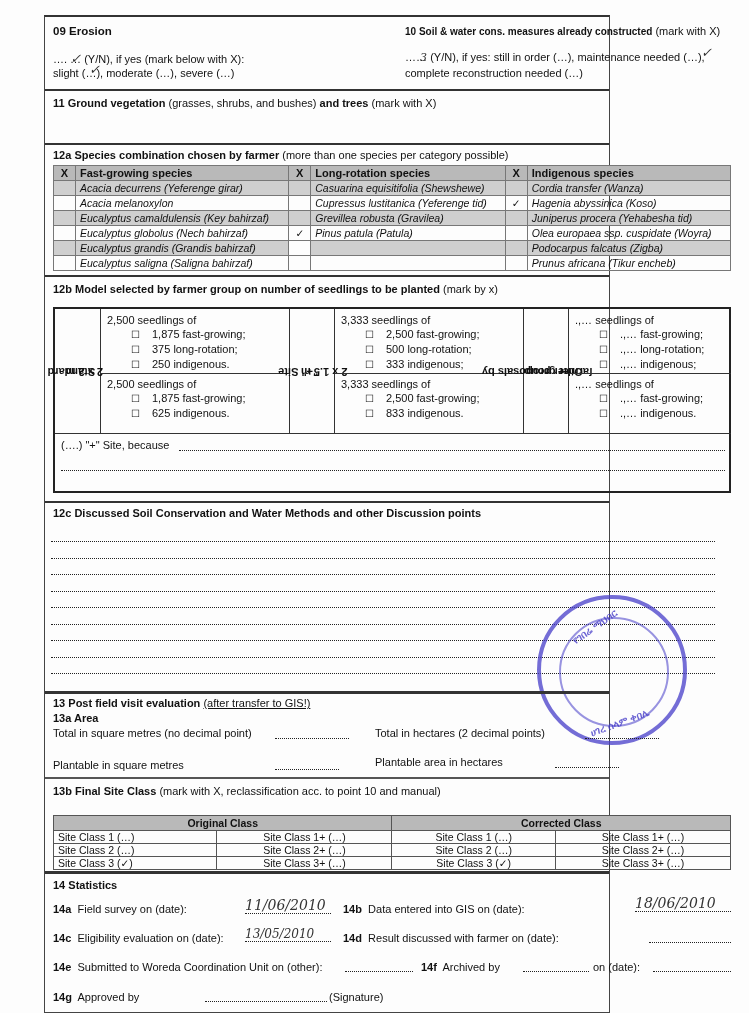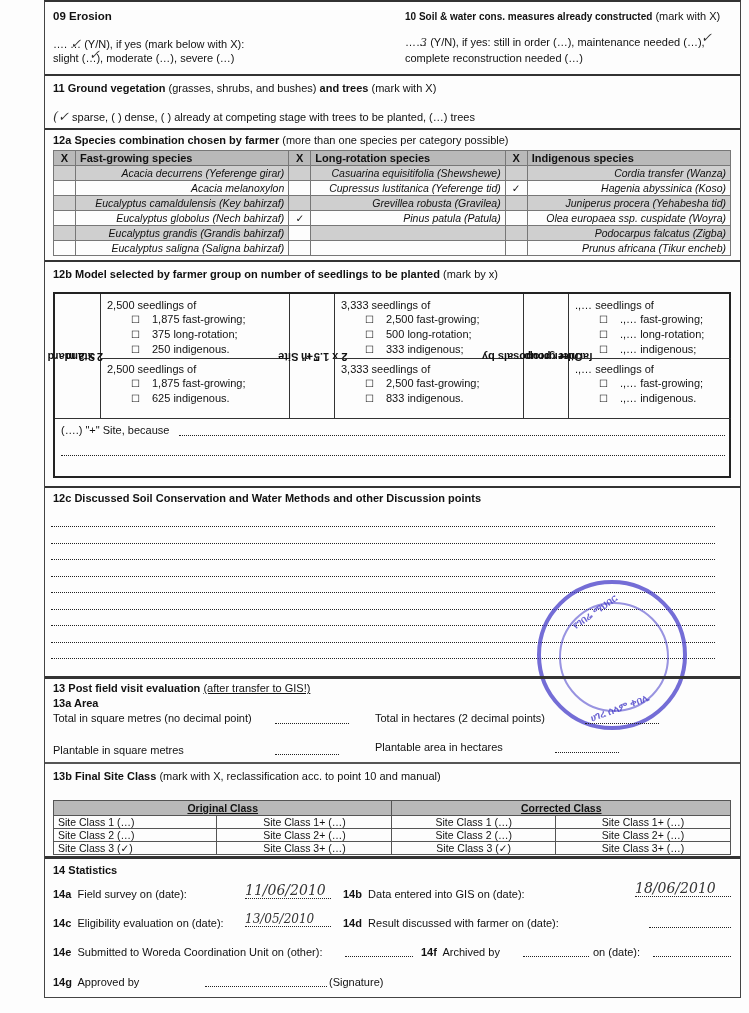--- a/index.html
+++ b/index.html
@@ -1,48 +1,48 @@
 <!DOCTYPE html>
 <html><head>
 <meta charset="utf-8">
 <style>
   * { box-sizing: border-box; margin: 0; padding: 0; }
   html, body { width: 749px; height: 1013px; background: #fdfdfd; overflow: hidden; }
   body { font-family: "Liberation Sans", sans-serif; font-size: 11px; color: #111; position: relative; }
-  .page { position: absolute; left: 44px; top: 0; width: 697px; height: 998px; border: 1px solid #444; border-top: 2px solid #333; }
+  .page { position: absolute; left: 44px; top: 15px; width: 566px; height: 998px; border: 1px solid #444; border-top: 2px solid #333; }
   .b { font-weight: bold; }
   .hr { position: absolute; left: 0; width: 100%; border-top: 2px solid #333; }
   .hr-thin { position: absolute; left: 0; width: 100%; border-top: 1px solid #555; }
   .line { position: absolute; white-space: nowrap; }
   .hand { font-family: "DejaVu Serif", serif; font-style: italic; color: #333; }
   .check { color: #333; font-size: 13px; }
 
   
   .sp-table { position: absolute; left: 8px; top: 148px; width: 678px; border-collapse: collapse; font-size: 10.5px; }
-  .sp-table td, .sp-table th { border: 1px solid #777; height: 15px; padding: 0 4px; white-space: nowrap; text-align: right; }
+  .sp-table td, .sp-table th { border: 1px solid #777; height: 15px; padding: 0 4px; white-space: nowrap; }
   .sp-table th { background: #b9b9b9; text-align: left; font-size: 11px; }
   .sp-table th.xc, .sp-table td.xc { width: 22px; text-align: center; }
   .sp-table td.sp { font-style: italic; }
   .sp-table tr.shade td { background: #cfcfcf; }
 
   
   .model { position: absolute; left: 8px; top: 290px; width: 678px; height: 186px; border: 2px solid #222; }
   .mcell { position: absolute; border-right: 1px solid #333; }
   .vert { position: absolute; display: flex; align-items: center; justify-content: center; font-weight: bold; font-size: 11px; }
   .vert span { display: block; transform: rotate(-90deg); white-space: nowrap; text-align: center; line-height: 13px; }
   .block { position: absolute; padding: 4px 6px; font-size: 11px; line-height: 14px; }
   .block .item { padding-left: 24px; }
   .block .item:before { content: "\2610"; margin-right: 12px; font-size: 10px; }
   .hsplit { position: absolute; border-top: 1px solid #333; }
 
   .dots { border-bottom: 1px dotted #222; position: absolute; height: 1px; }
 
   
   .sc-table { position: absolute; left: 8px; top: 820px; width: 678px; border-collapse: collapse; font-size: 10.5px; }
-  .sc-table th { background: #b9b9b9; font-weight: bold; border: 1px solid #555; height: 15px; text-decoration: underline; }
+  .sc-table th { background: #b9b9b9; font-weight: bold; border: 1px solid #555; height: 15px; }
   .sc-table td { border: 1px solid #555; height: 13px; padding: 0 4px; white-space: nowrap; }
   .sc-table td.c { text-align: center; }
 
   .stamp { position: absolute; left: 492px; top: 578px; width: 150px; height: 150px; border-radius: 50%; border: 4px solid rgba(70,60,200,0.75); }
   .stamp:after { content: ""; position: absolute; left: 18px; top: 18px; width: 106px; height: 106px; border-radius: 50%; border: 2px solid rgba(70,60,200,0.55); }
   .stamp-text { position: absolute; color: rgba(70,60,200,0.8); font-size: 10px; font-weight: bold; }
 </style>
 </head>
 <body>
 
@@ -71,24 +71,20 @@
   <div class="line" style="left:360px;top:50px;">complete reconstruction needed (…)</div>
   <span class="line hand check" style="left:656px;top:28px;">✓</span>
 
   <div class="hr" style="top:72px;"></div>
 
   <div class="line" style="left:8px;top:80px;">
     <span class="b">11 Ground vegetation</span>
     <span>(grasses, shrubs, and bushes)</span>
     <span class="b">and trees</span>
     <span>(mark with X)</span>
-  </div>
-  <div class="line" style="left:8px;top:107px;">
-    <span class="hand check">(<span>✓</span></span>
-    <span>sparse, (  ) dense, (  ) already at competing stage with trees to be planted, (…) trees</span>
   </div>
 
   <div class="hr" style="top:126px;"></div>
 
   <div class="line" style="left:8px;top:132px;">
     <span class="b">12a Species combination chosen by farmer</span>
     <span>(more than one species per category possible)</span>
   </div>
 
   <table class="sp-table">

